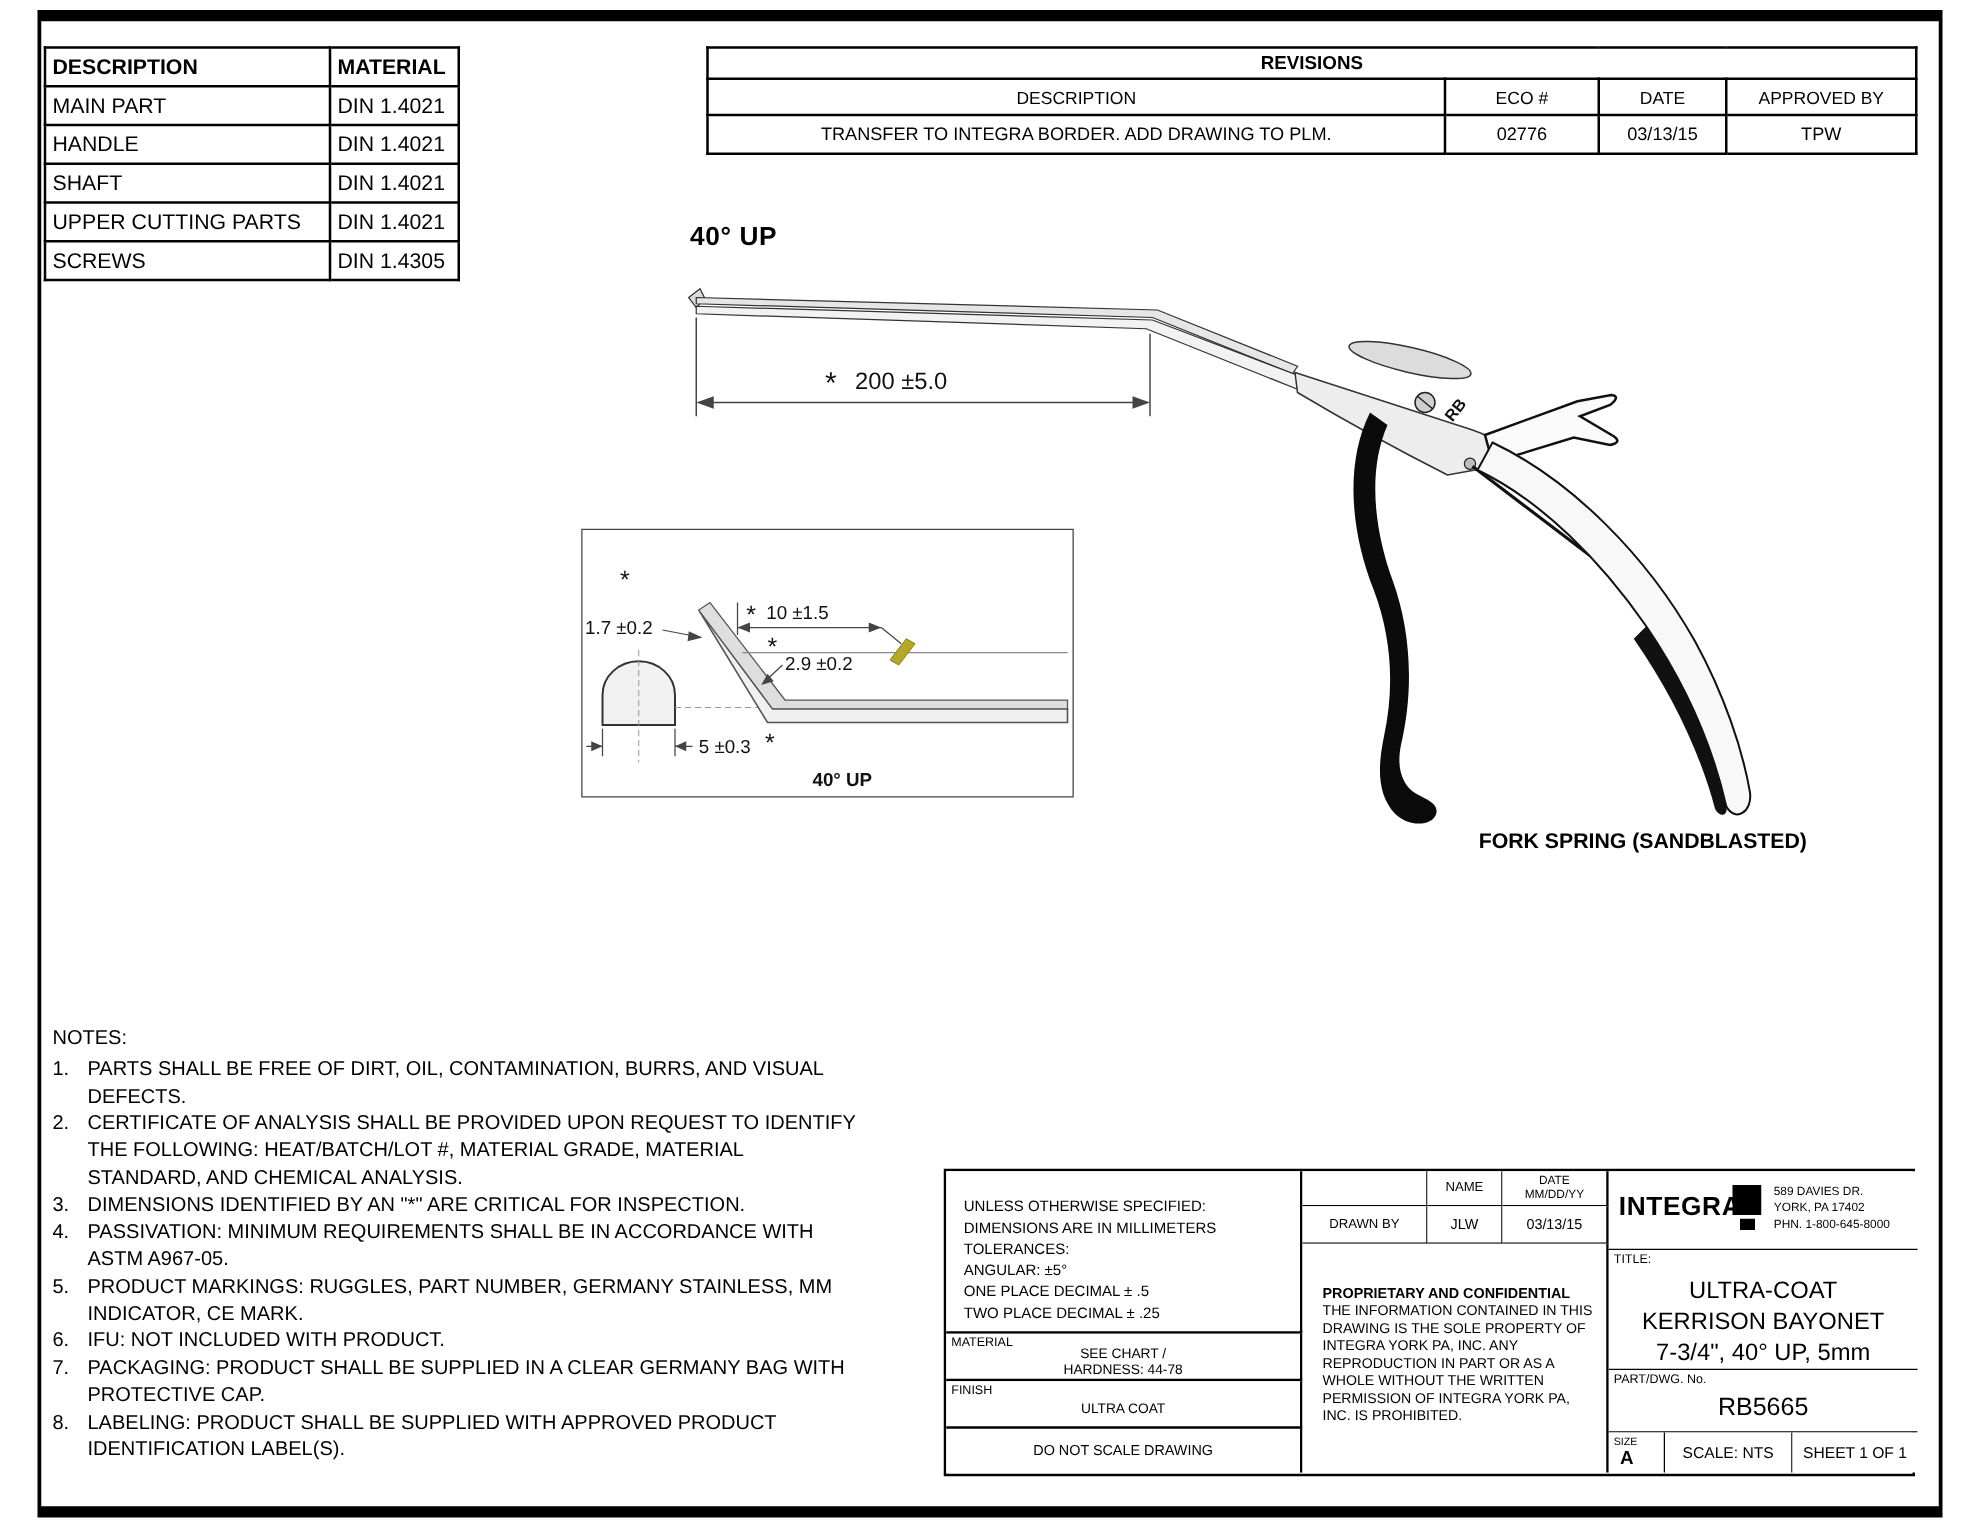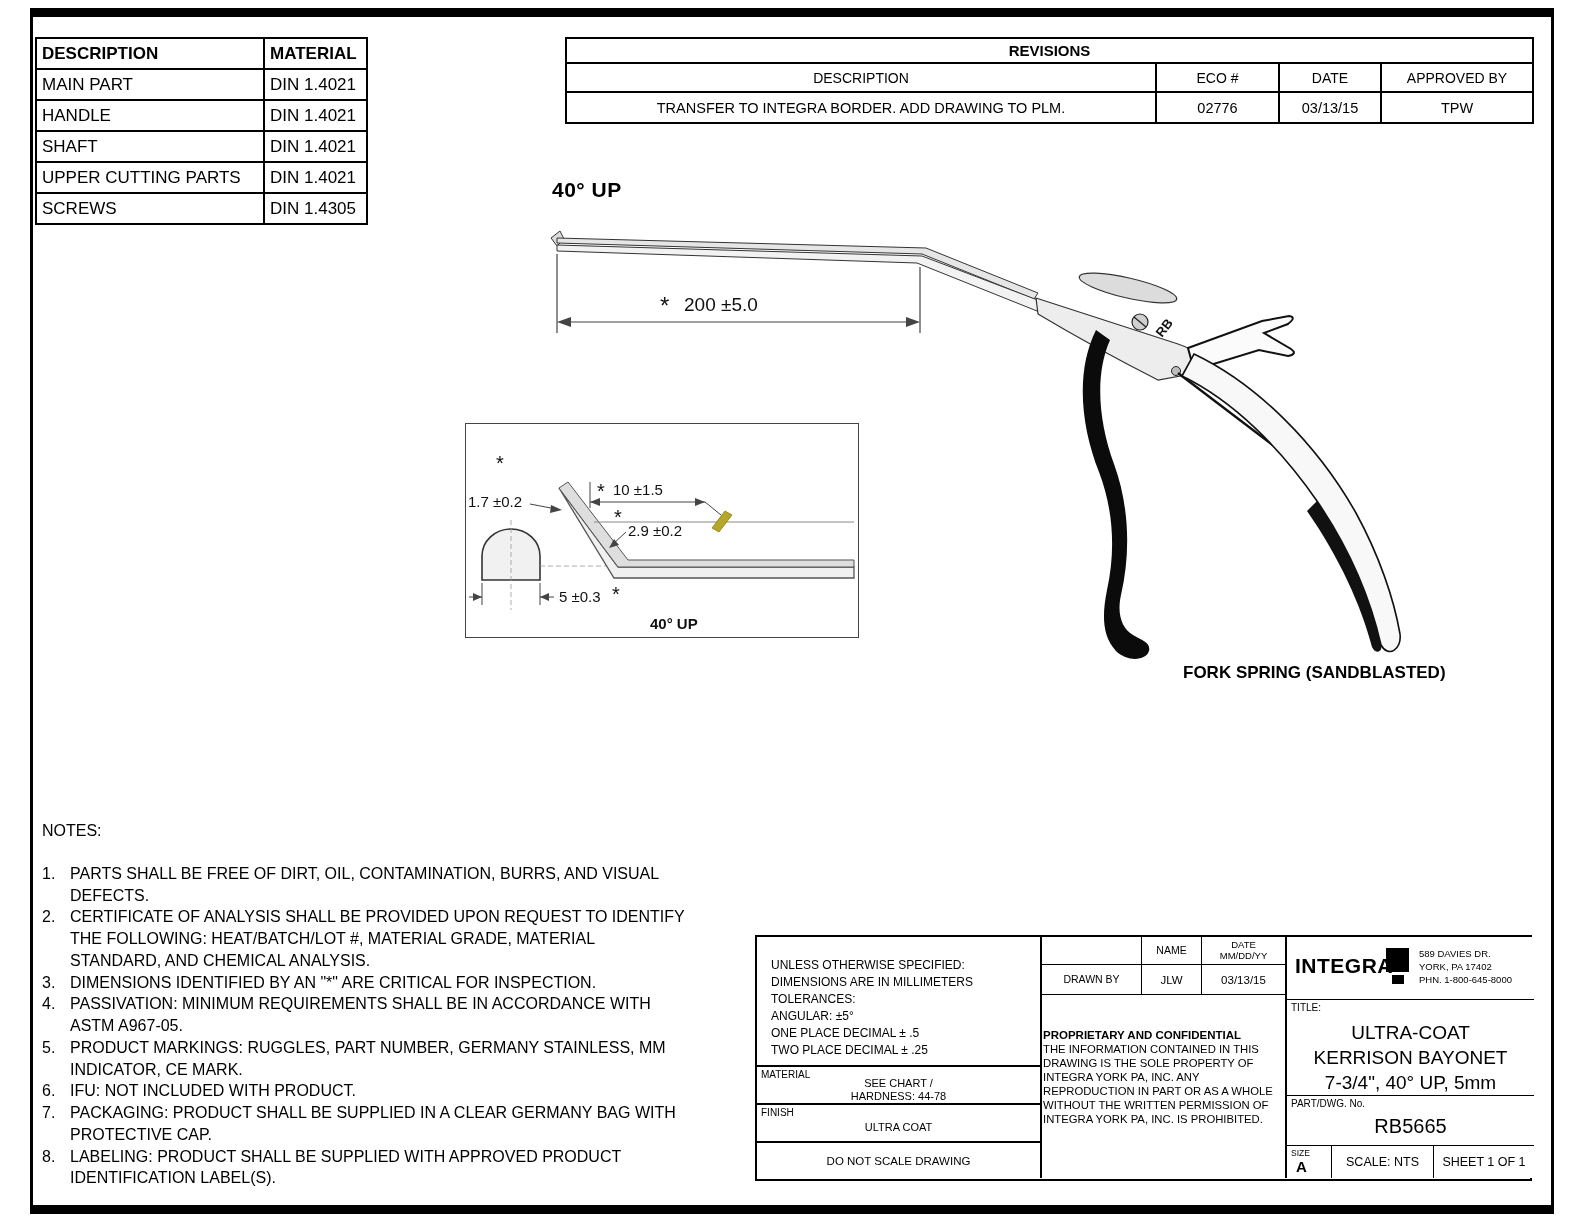--- a/index.html
+++ b/index.html
@@ -29,21 +29,21 @@
   .view-label{position:absolute;left:552px;top:178px;font-size:21px;font-weight:700;letter-spacing:.5px}
   .fork-label{position:absolute;left:1183px;top:663px;font-size:17px;font-weight:700}
 
   .instrument{position:absolute;left:540px;top:225px}
   .detail-box{position:absolute;left:465px;top:423px;width:394px;height:215px;
               border:1.5px solid #444;background:#fff}
   .dimtext{font-family:"Liberation Sans",sans-serif;fill:#111}
 
   
   .notes{position:absolute;left:42px;top:820px;width:645px;font-size:16px;line-height:1.36}
-  .notes-title{margin-bottom:21px}
+  .notes-title{margin-bottom:3px}
   .note-item{display:flex}
   .note-num{width:28px;flex:0 0 28px}
   .note-text{flex:1}
 
   
   .title-block{position:absolute;left:755px;top:935px;width:777px;height:246px;border:2.5px solid #000;background:#fff}
   .tb{position:absolute;background:#fff}
   .tb-label{position:absolute;left:4px;top:2px;font-size:10px}
   .tol{left:0;top:0;width:285px;height:130px;border-right:2px solid #000;border-bottom:2px solid #000;padding:20px 0 0 14px}
   .tol-line{font-size:12px;line-height:17px}
@@ -55,21 +55,21 @@
        display:flex;align-items:center;justify-content:center;font-size:11.5px}
   .r1c0{left:285px;top:0;width:100px;height:28px;border-right:1.5px solid #000;border-bottom:1.5px solid #000}
   .r1c1{left:385px;top:0;width:60px;height:28px;border-right:1.5px solid #000;border-bottom:1.5px solid #000}
   .r1c2{left:445px;top:0;width:85px;height:28px;border-right:2px solid #000;border-bottom:1.5px solid #000}
   .r2c0{left:285px;top:28px;width:100px;height:30px;border-right:1.5px solid #000;border-bottom:1.5px solid #000}
   .r2c1{left:385px;top:28px;width:60px;height:30px;border-right:1.5px solid #000;border-bottom:1.5px solid #000}
   .r2c2{left:445px;top:28px;width:85px;height:30px;border-right:2px solid #000;border-bottom:1.5px solid #000}
   .hdr-cell{display:flex;flex-direction:column;align-items:center;justify-content:center;font-size:10.5px;line-height:1.15}
   .val-cell{display:flex;align-items:center;justify-content:center;font-size:11.5px}
   .r1c2 div{font-size:9.5px;line-height:1.1}
-  .prop{left:285px;top:58px;width:245px;height:183px;border-right:2px solid #000;padding:34px 6px 0 1px}
+  .prop{left:285px;top:58px;width:245px;height:183px;border-right:2px solid #000;padding:34px 6px 0 16px}
   .prop-title{font-weight:700;font-size:11.5px;margin-bottom:1px}
   .prop-body{font-size:11.3px;line-height:1.24}
   .logo{left:530px;top:0;width:247px;height:63px;border-bottom:1.5px solid #000}
   .integra-name{position:absolute;left:8px;top:17px;font-size:21px;font-weight:700;letter-spacing:.5px}
   .integra-mark{position:absolute;left:99px;top:11px;width:23px;height:24px;background:#000}
   .integra-mark2{position:absolute;left:105px;top:38px;width:12px;height:9px;background:#000}
   .integra-addr{position:absolute;left:132px;top:11px;font-size:9.5px;line-height:1.35}
   .ttl{left:530px;top:63px;width:247px;height:96px;border-bottom:1.5px solid #000}
   .ttl-lines{margin-top:20px;text-align:center;font-size:19px;line-height:25px}
   .part{left:530px;top:159px;width:247px;height:50px;border-bottom:1.5px solid #000}

